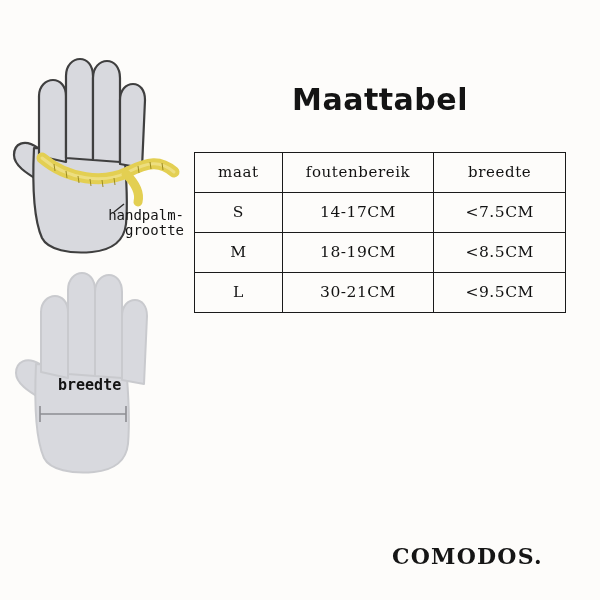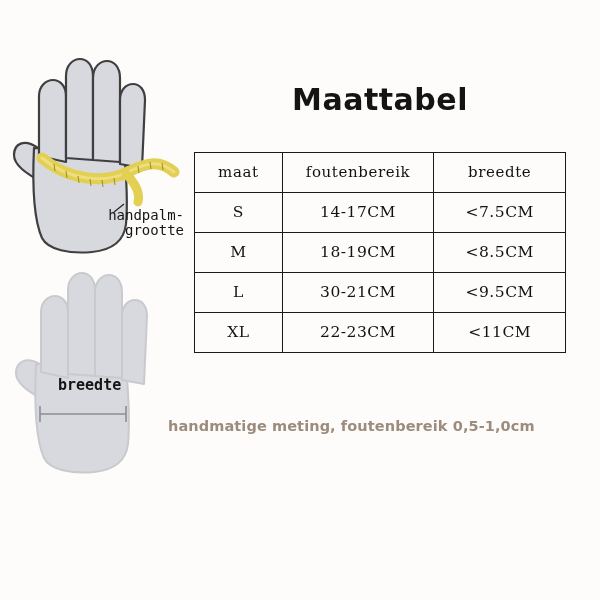--- a/index.html
+++ b/index.html
@@ -203,25 +203,20 @@
         <tr>
           <td>M</td>
           <td>18-19CM</td>
           <td>&lt;8.5CM</td>
         </tr>
         <tr>
           <td>L</td>
           <td>30-21CM</td>
           <td>&lt;9.5CM</td>
         </tr>
-        <tr>
-          <td>XL</td>
-          <td>22-23CM</td>
-          <td>&lt;11CM</td>
-        </tr>
       </tbody>
     </table>
   </div>
 
-  <div class="footnote">handmatige meting, foutenbereik 0,5-1,0cm</div>
-
+
+  <div class="brand">COMODOS.</div>
 
 </div>
 
 </body></html>

